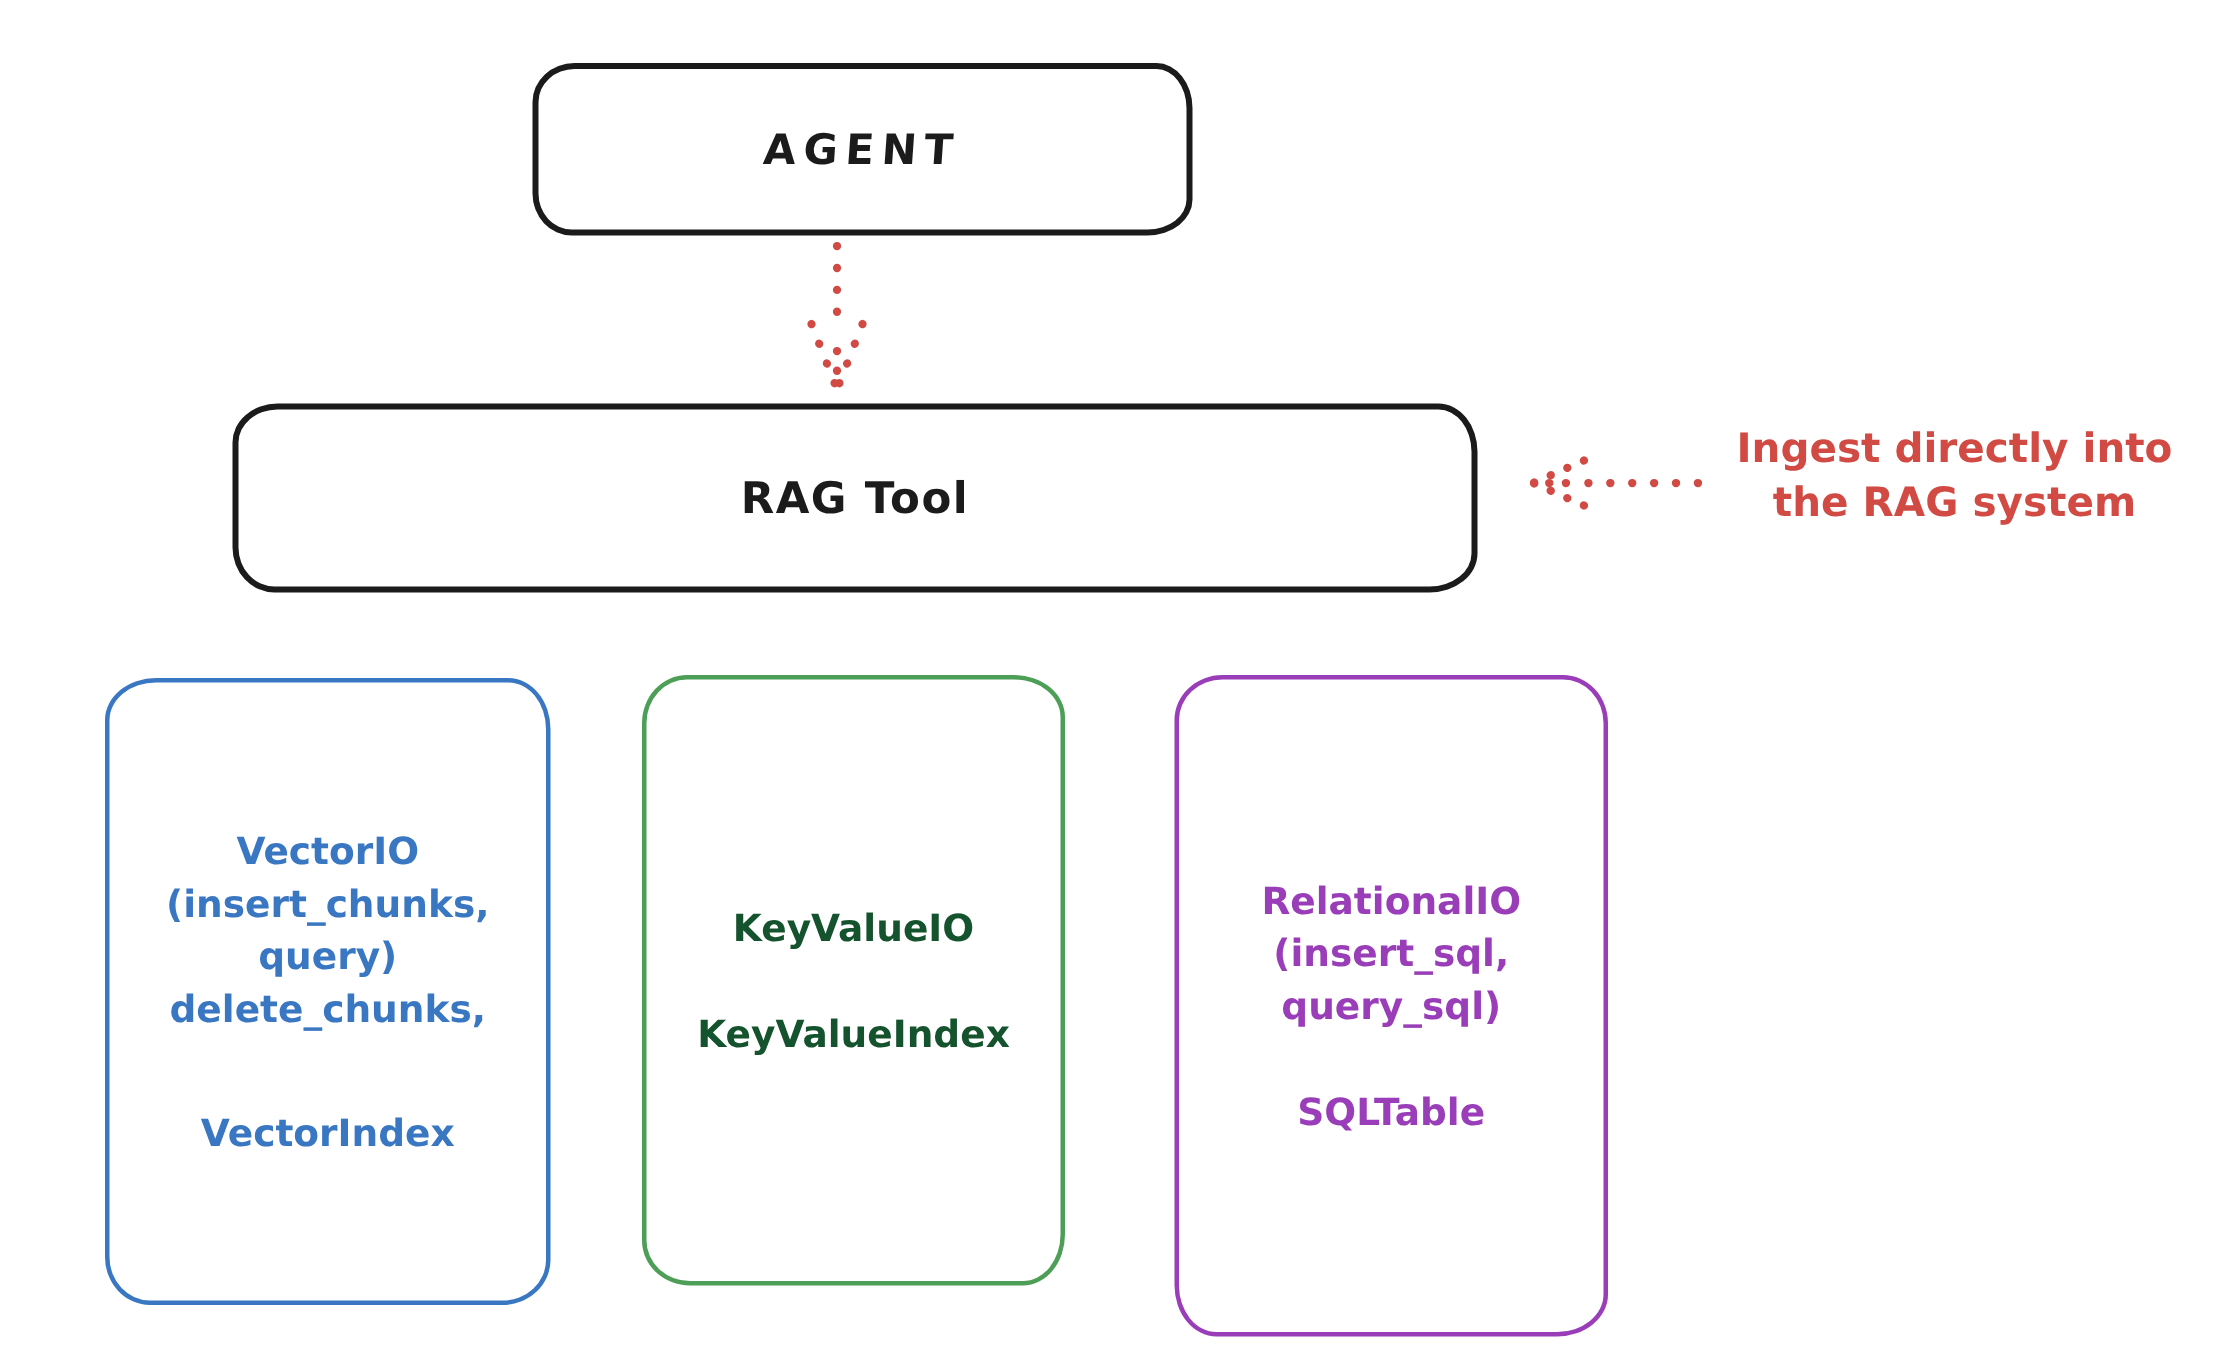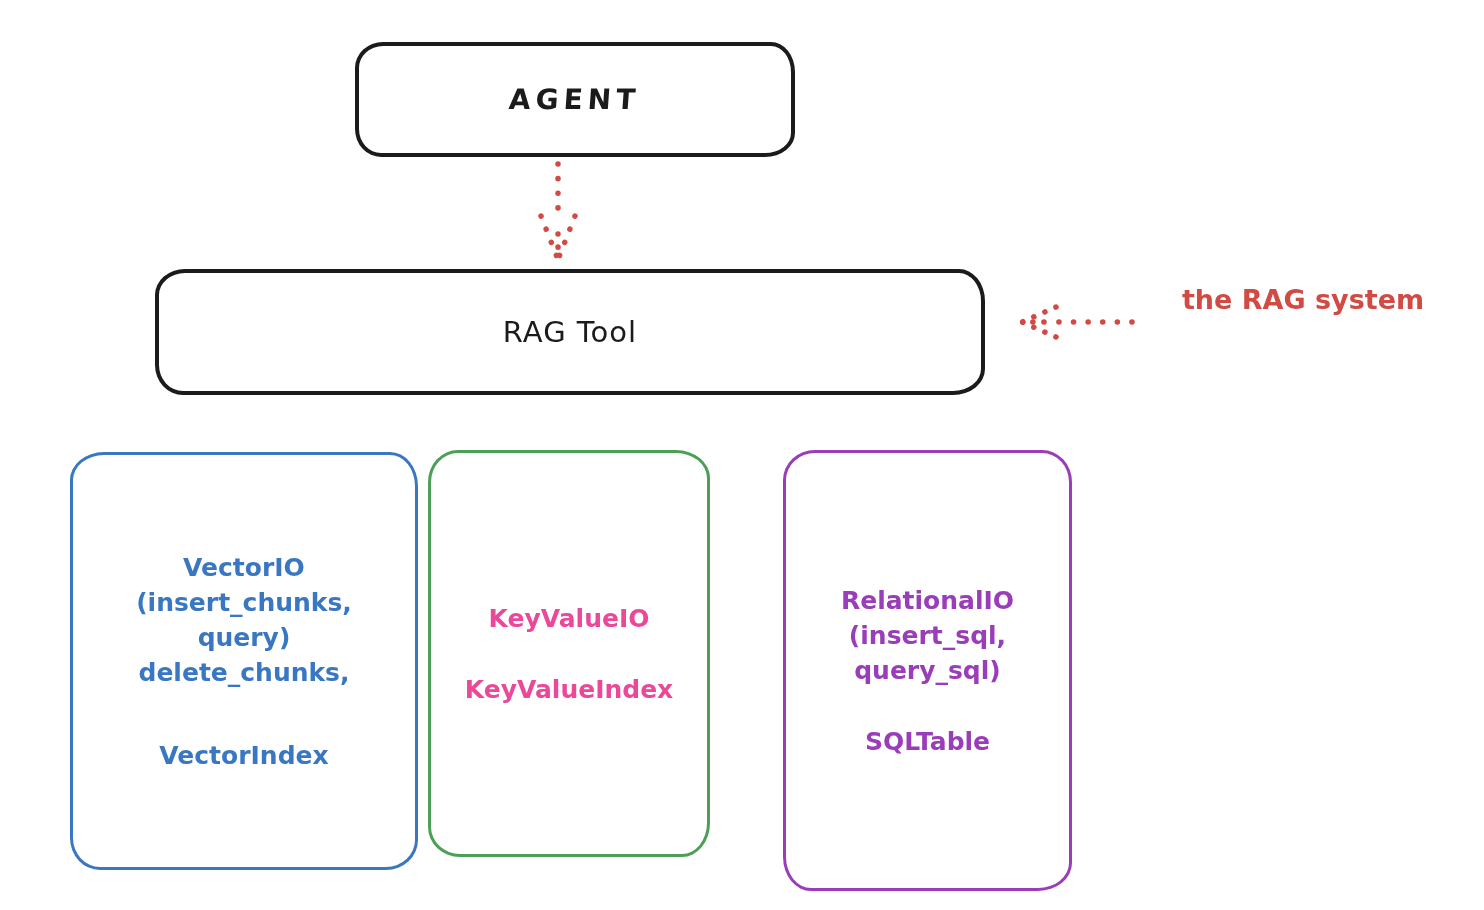--- a/index.html
+++ b/index.html
@@ -41,44 +41,44 @@
     transform: skewX(-4deg);
   }
 
   .rag-box {
     left: 155px; top: 269px;
     width: 830px; height: 126px;
     border-radius: 30px 26px 32px 28px / 26px 32px 26px 30px;
   }
   .rag-box .box-label {
     font-size: 29px;
-    font-weight: 400;
+    font-weight: 700;
     letter-spacing: 1px;
   }
 
   
   .backend-box {
     border-width: 3.5px;
     border-style: solid;
     flex-direction: column;
     font-weight: 600;
     font-size: 25px;
     line-height: 1.4;
   }
   .backend-vector {
     left: 70px; top: 452px;
-    width: 348px; height: 418px;
+    width: 297px; height: 418px;
     border-color: #3a77c2; color: #3a77c2;
     border-radius: 34px 28px 32px 30px / 28px 34px 30px 32px;
     gap: 12px;
   }
   .backend-keyvalue {
     left: 428px; top: 450px;
     width: 282px; height: 407px;
-    border-color: #4d9f58; color: #ec4899;
+    border-color: #4d9f58; color: #14532d;
     border-radius: 30px 34px 28px 32px / 32px 28px 34px 30px;
   }
   .backend-relational {
     left: 783px; top: 450px;
     width: 289px; height: 441px;
     border-color: #9a3db8; color: #9a3db8;
     border-radius: 32px 30px 34px 28px / 30px 32px 28px 34px;
   }
   .backend-index {
     margin-top: 36px;
@@ -126,20 +126,21 @@
   <svg class="arrow arrow-horizontal" width="124" height="46" viewBox="0 0 124 46">
     <g stroke="#d14b44" stroke-width="5.5" stroke-linecap="round" fill="none">
       <path d="M118 22 L34 22" stroke-dasharray="0.1 14.5"></path>
       <path d="M42 7 L8 22" stroke-dasharray="0.1 12"></path>
       <path d="M42 37 L8 22" stroke-dasharray="0.1 12"></path>
       <path d="M30 22 L8 22" stroke-dasharray="0.1 11"></path>
     </g>
   </svg>
 
   <div class="annotation">
+    <div>Ingest directly into</div>
     <div>the RAG system</div>
   </div>
 
   <div class="sketch-box backend-box backend-vector">
     <div>
       <div>VectorIO</div>
       <div>(insert_chunks,</div>
       <div>query)</div>
       <div>delete_chunks,</div>
     </div>

